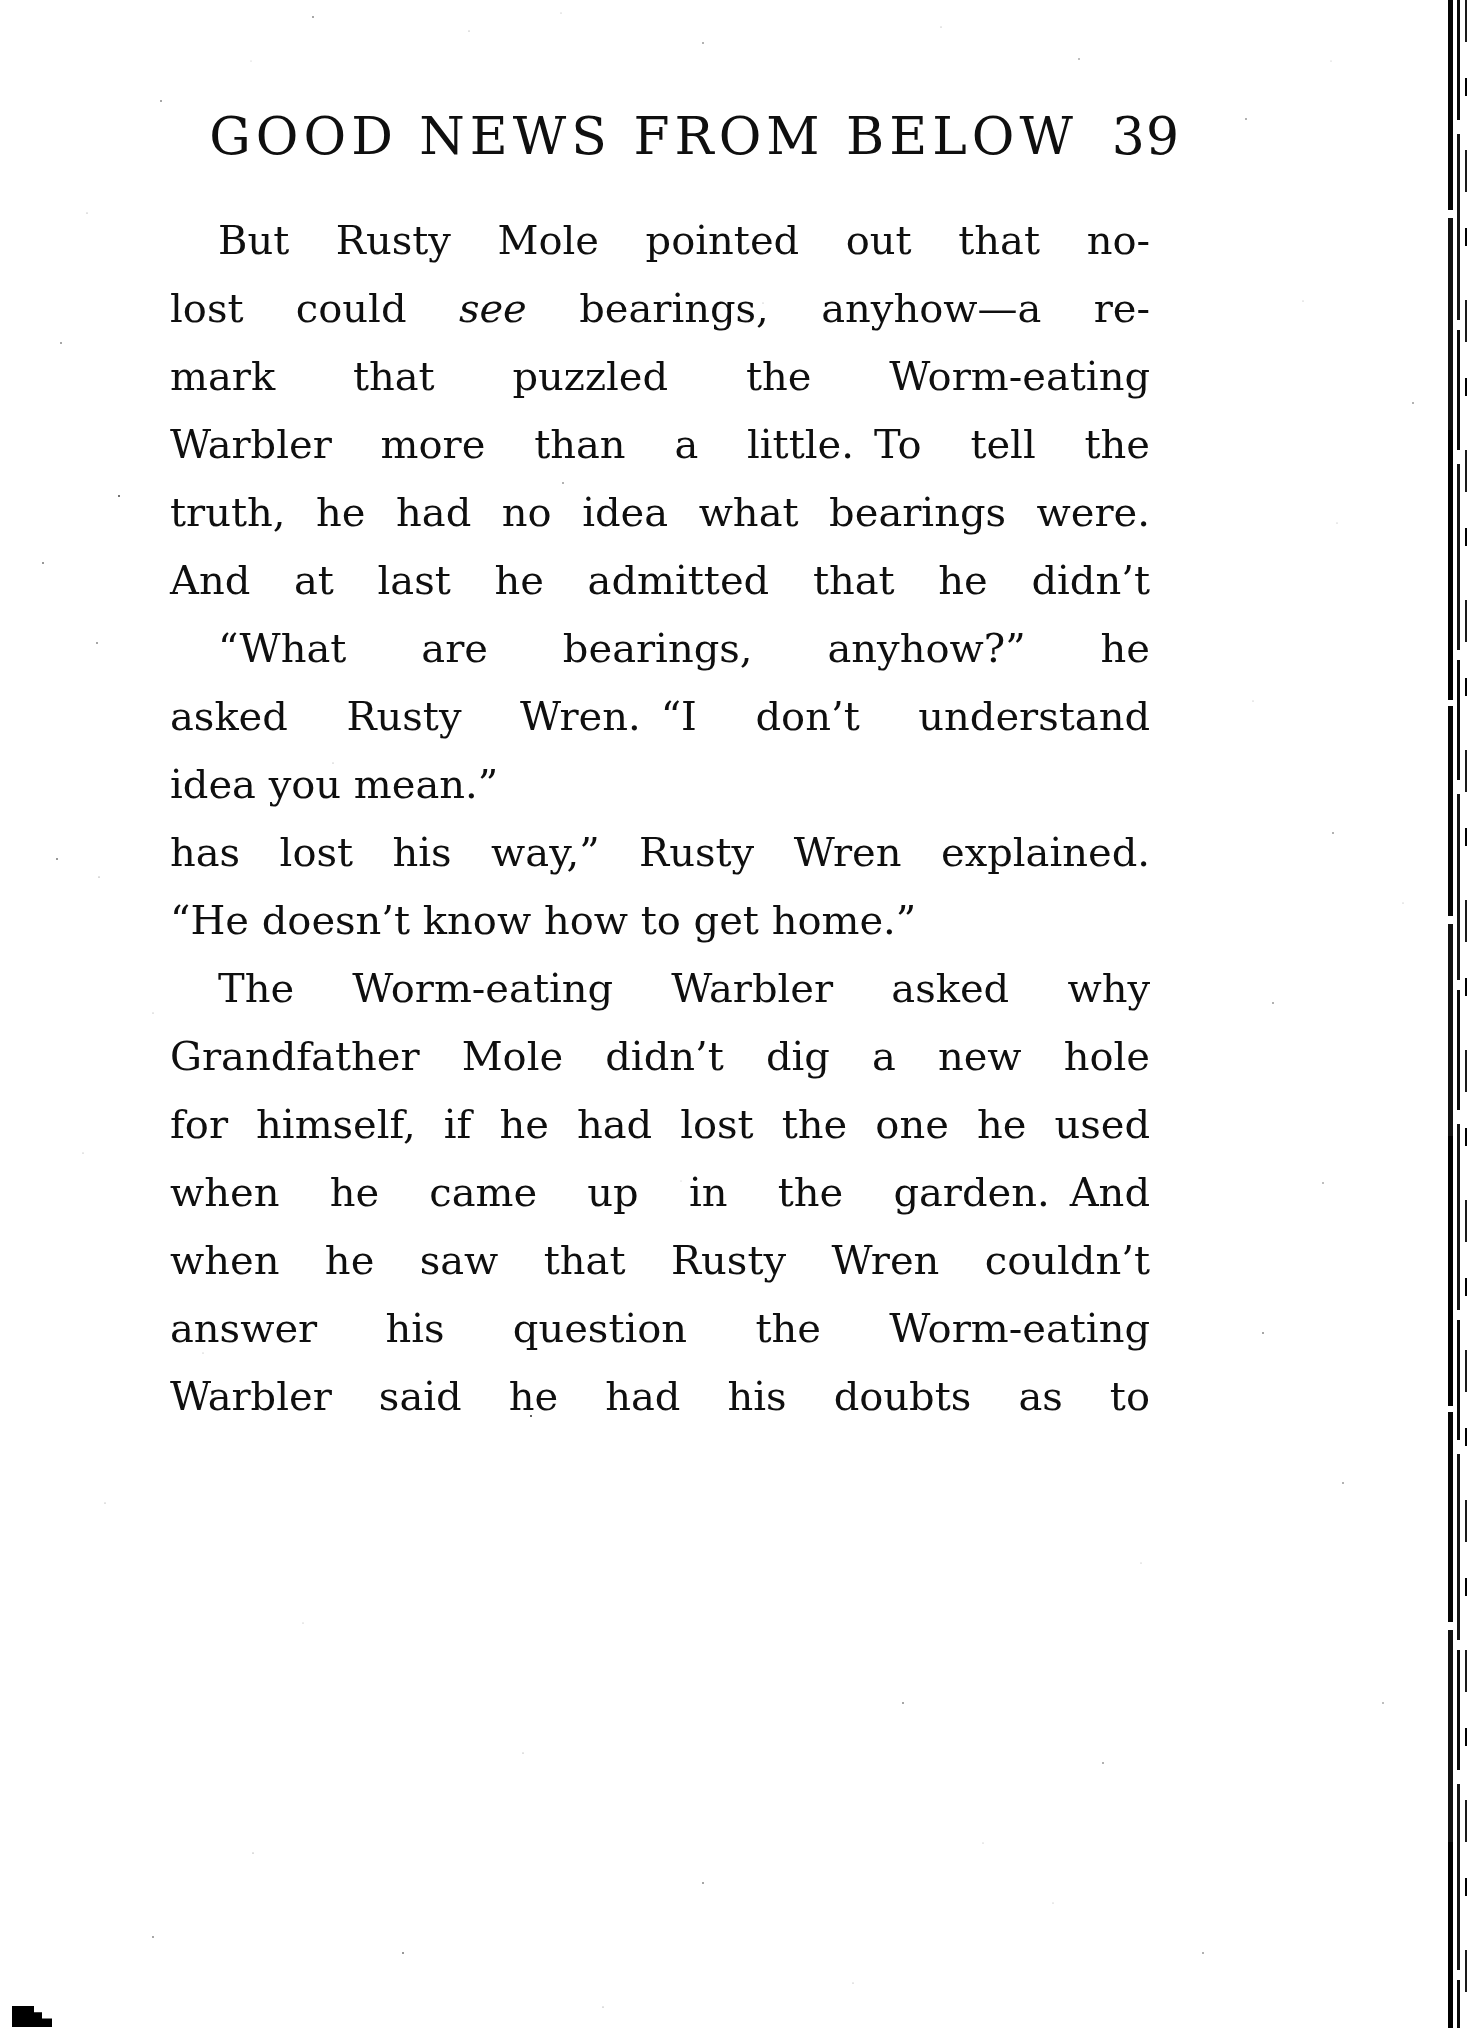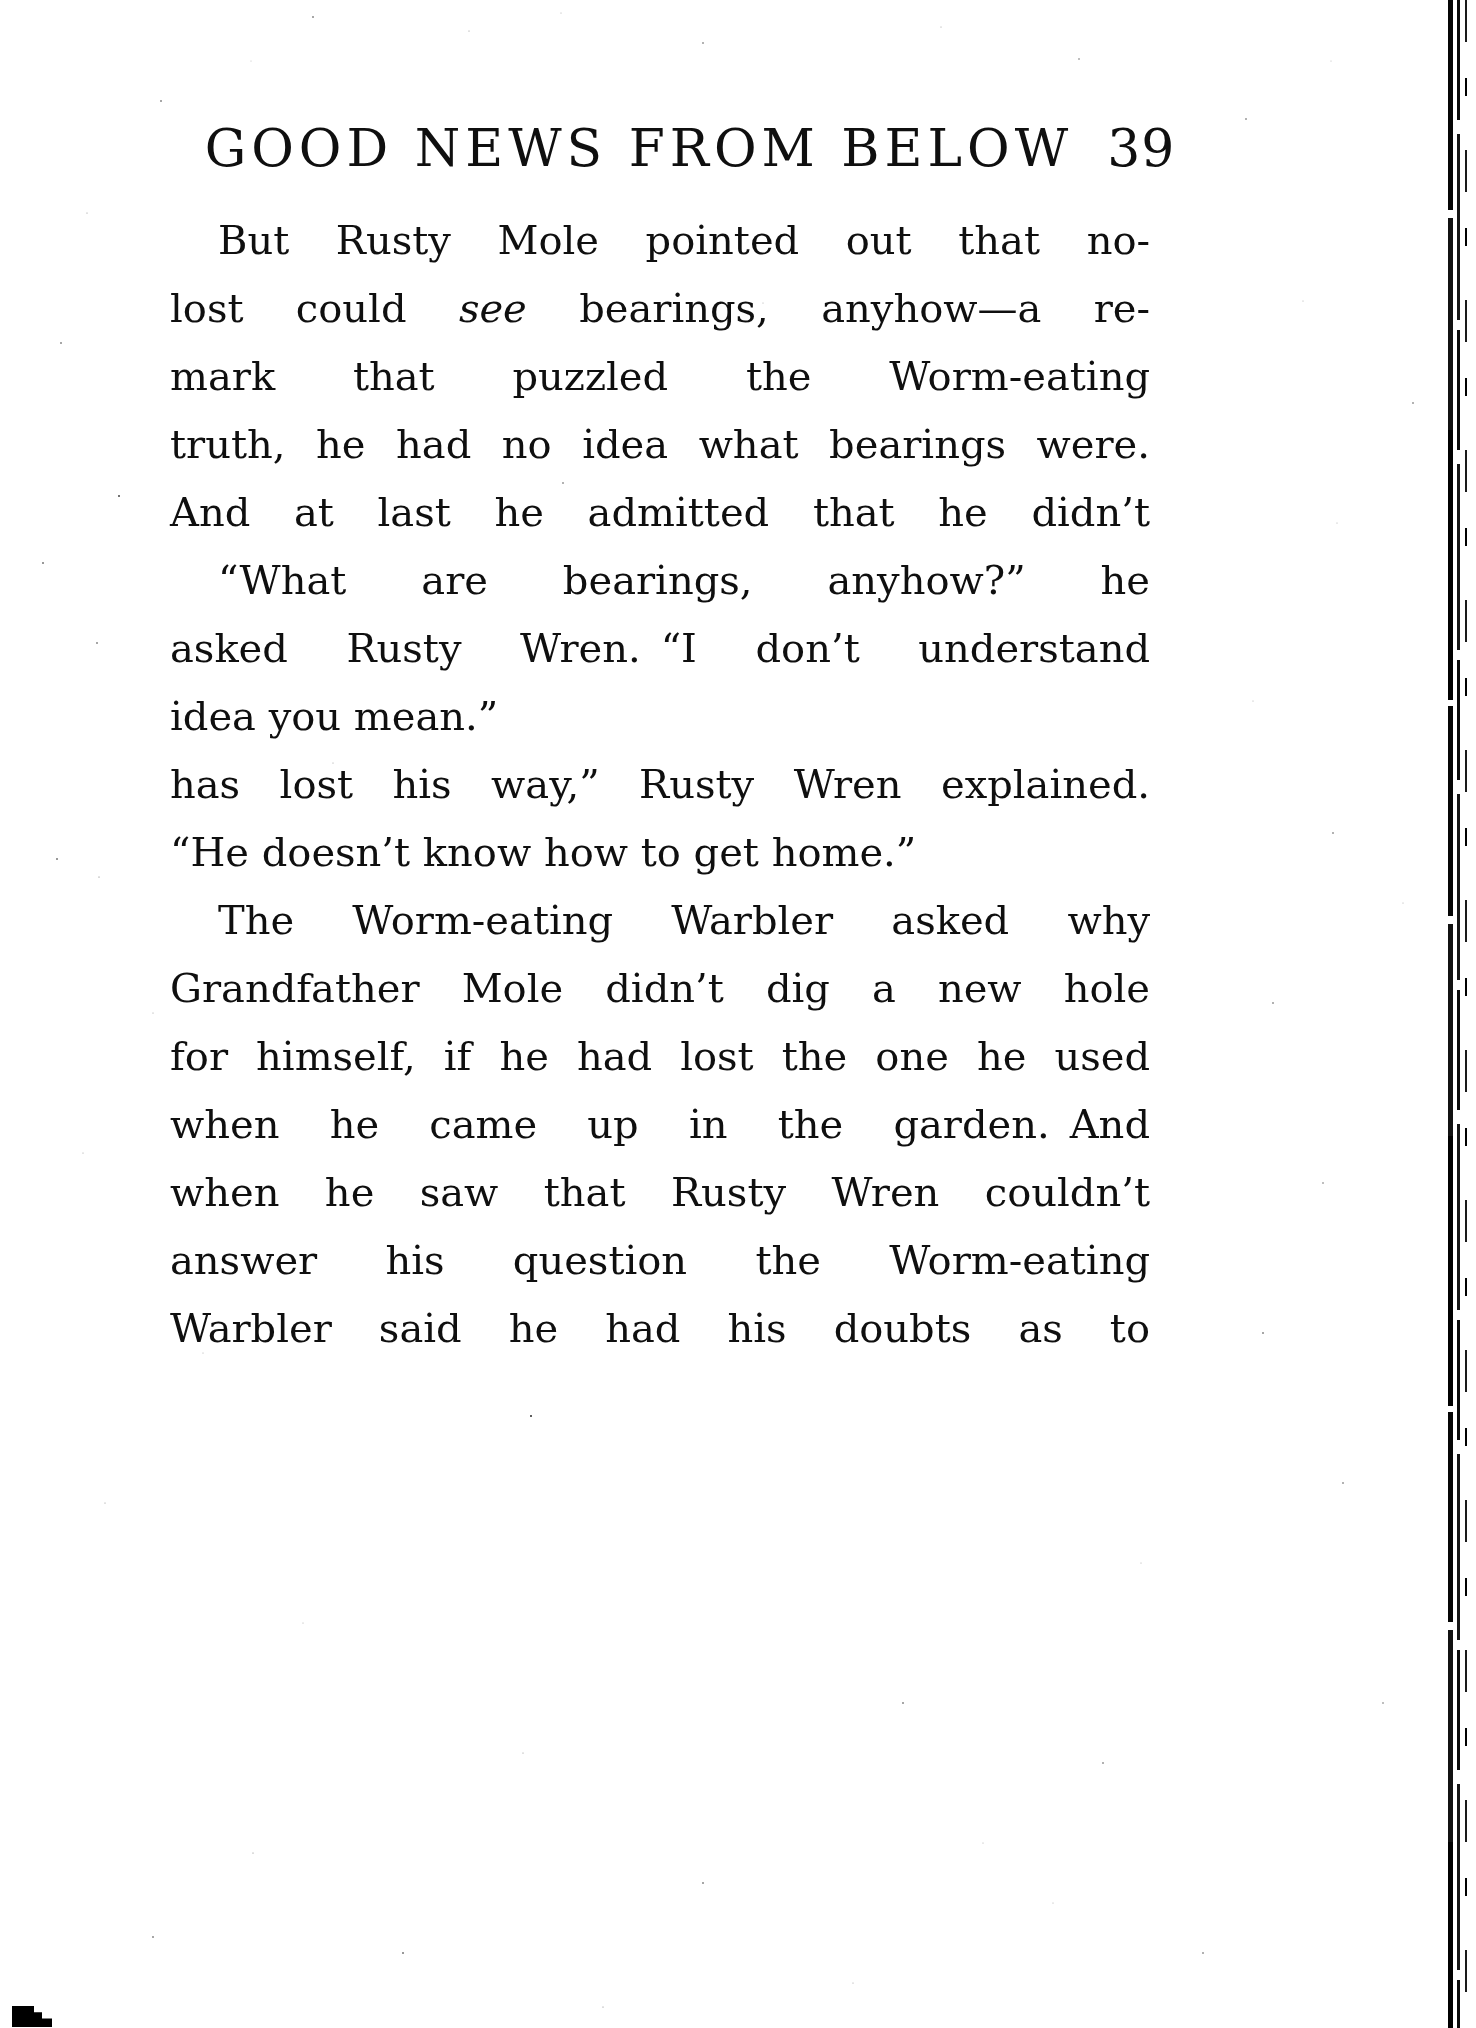--- a/index.html
+++ b/index.html
@@ -6,23 +6,23 @@
   .page{
     position:relative;
     width:1476px;height:2028px;
     background:#ffffff;
     overflow:hidden;
     font-family:"DejaVu Serif", serif;
     color:#0f0f0f;
   }
   .running-head{
     position:absolute;
-    top:118px;left:170px;width:980px;
+    top:106px;left:170px;width:980px;
     padding-left:30px;
-    text-align:center;
+    text-align:right;
     font-size:52px;
     letter-spacing:5px;
     white-space:nowrap;
     font-weight:normal;
   }
   .running-head .pageno{
     display:inline-block;
     margin-left:34px;
     letter-spacing:1px;
   }
@@ -101,20 +101,21 @@
 <div class="page">
 
   <div class="running-head">
     <span>GOOD NEWS FROM BELOW</span><span class="pageno">39</span>
   </div>
 
   <div class="body-text">
       <div class="line j ind"><span>But Rusty Mole pointed out that no-</span></div>
       <div class="line j"><span>lost could </span><span class="it">see</span><span> bearings, anyhow—a re-</span></div>
       <div class="line j"><span>mark that puzzled the Worm-eating</span></div>
+      <div class="line j"><span>Warbler more than a little. To tell the</span></div>
       <div class="line j"><span>truth, he had no idea what bearings were.</span></div>
       <div class="line j"><span>And at last he admitted that he didn’t</span></div>
       <div class="line j ind"><span>“What are bearings, anyhow?” he</span></div>
       <div class="line j"><span>asked Rusty Wren. “I don’t understand</span></div>
       <div class="line"><span>idea you mean.”</span></div>
       <div class="line j"><span>has lost his way,” Rusty Wren explained.</span></div>
       <div class="line"><span>“He doesn’t know how to get home.”</span></div>
       <div class="line j ind"><span>The Worm-eating Warbler asked why</span></div>
       <div class="line j"><span>Grandfather Mole didn’t dig a new hole</span></div>
       <div class="line j"><span>for himself, if he had lost the one he used</span></div>

